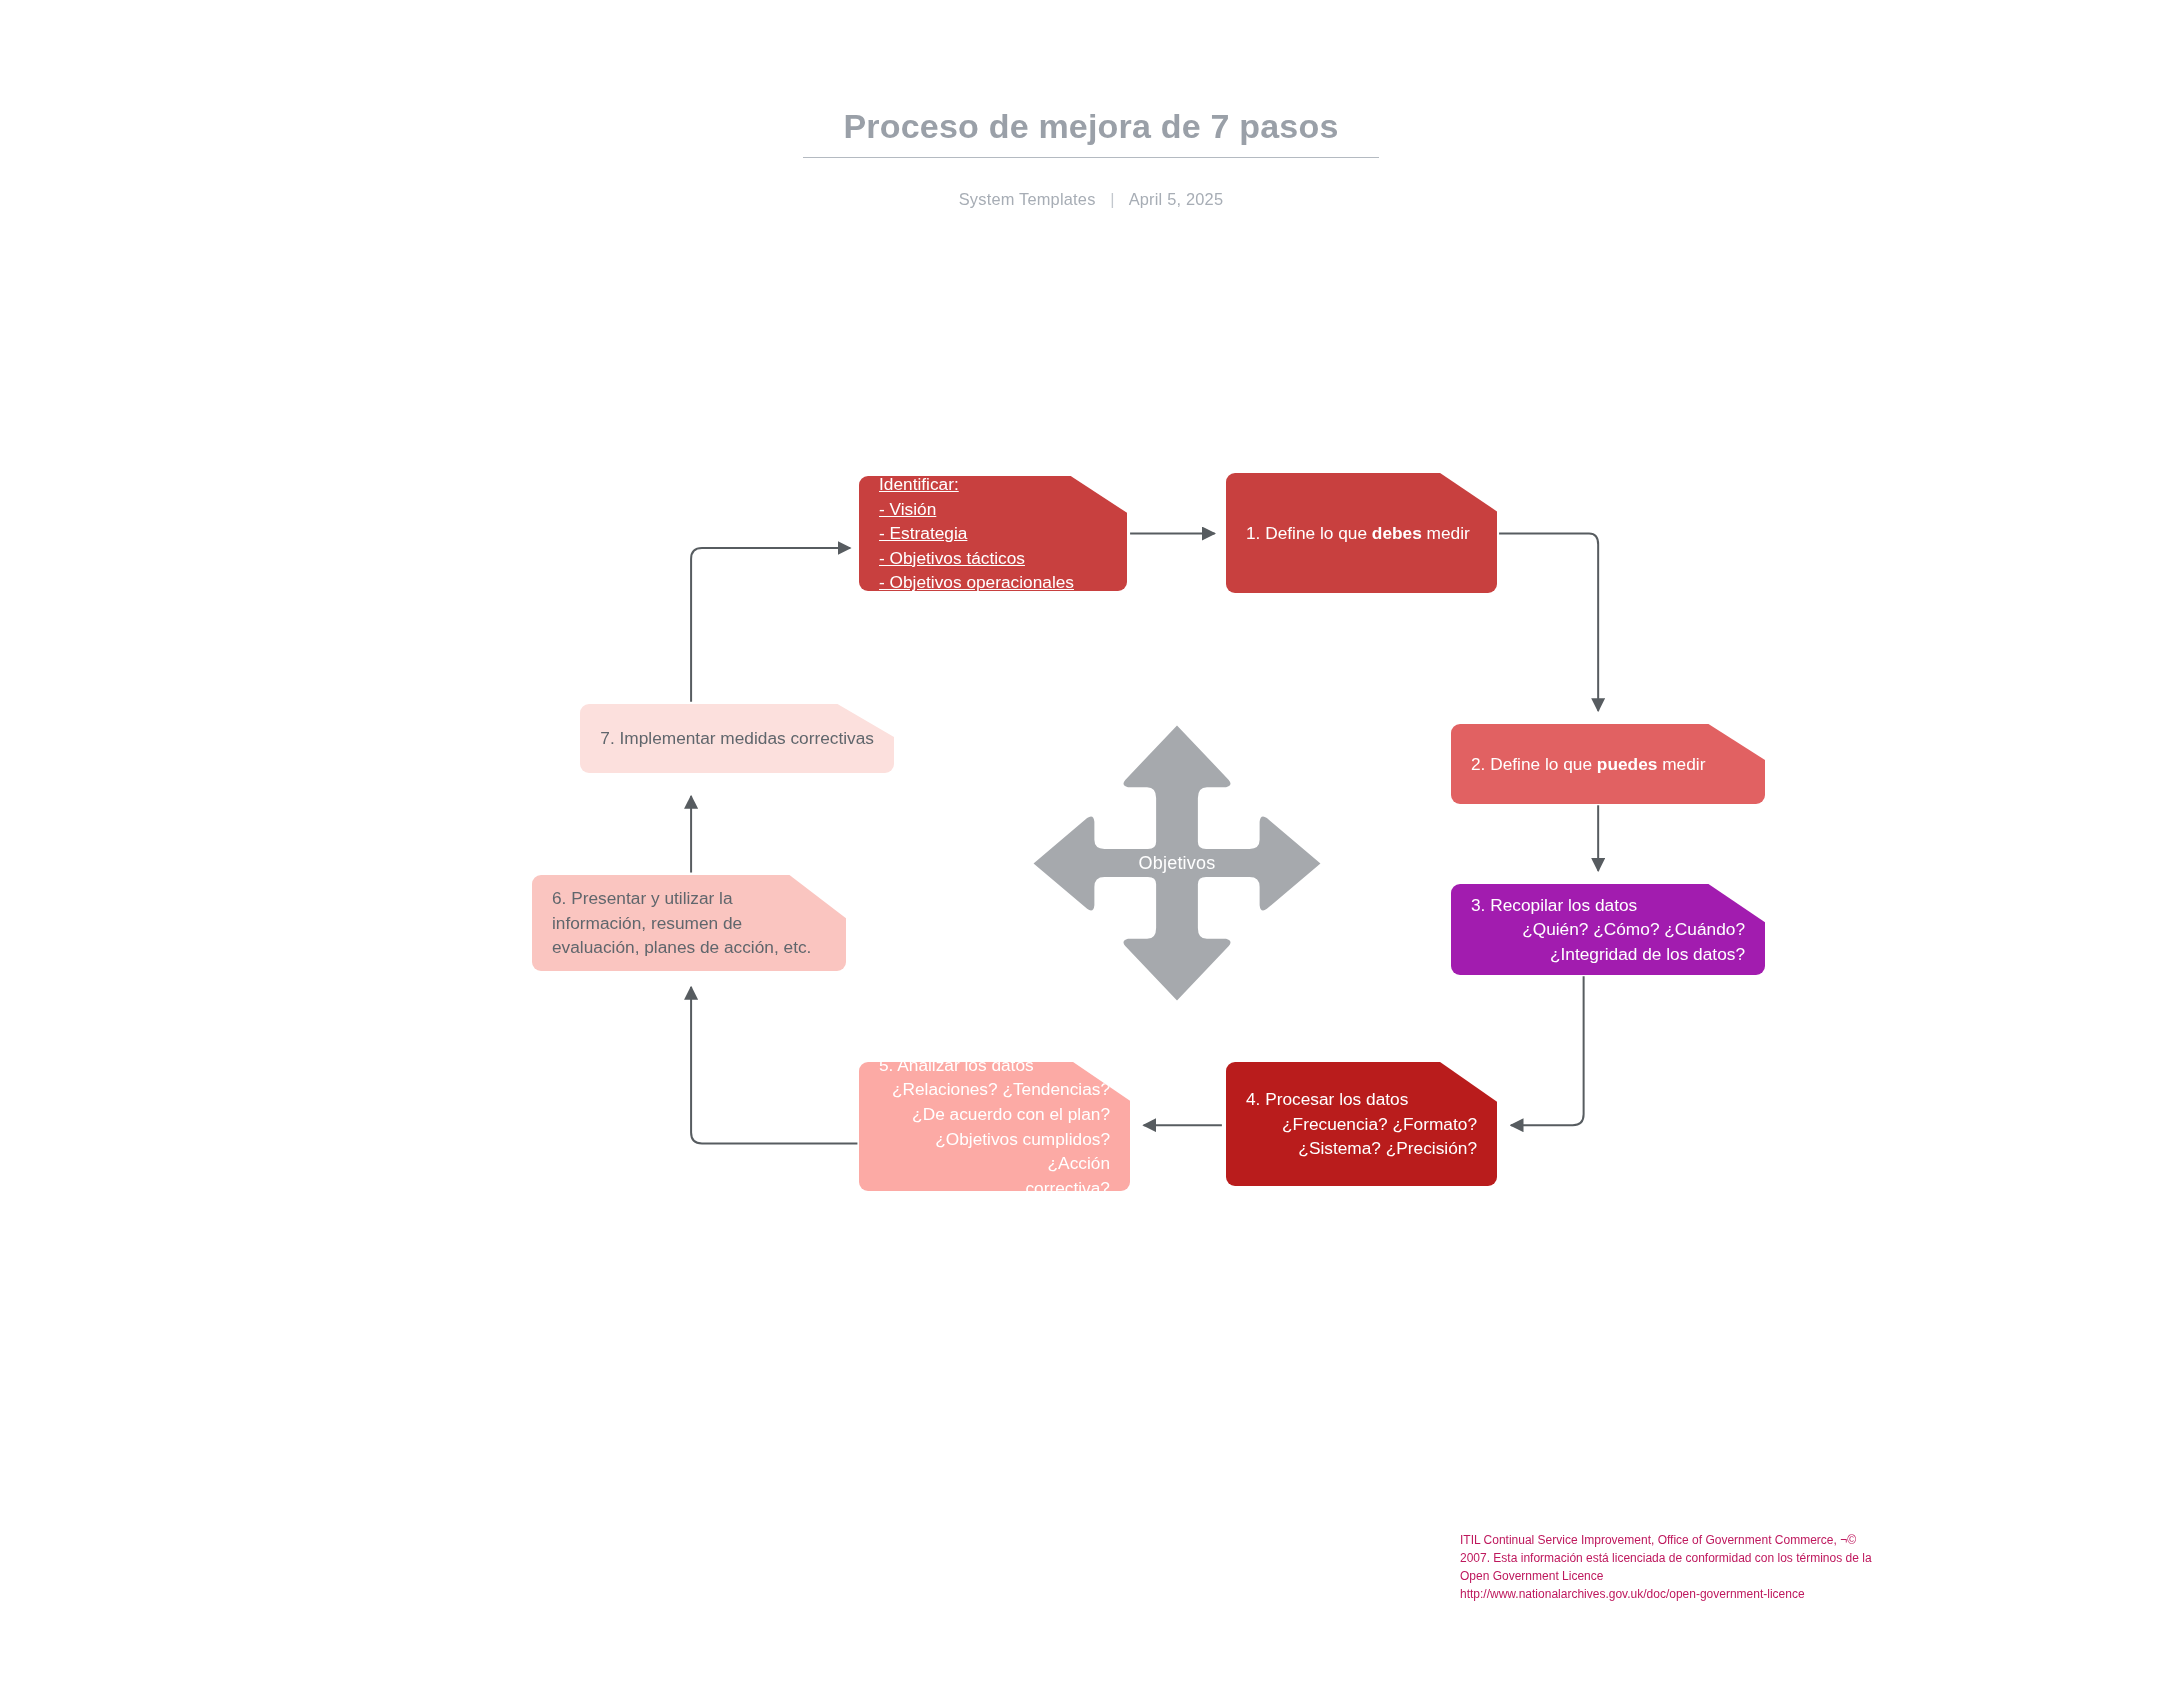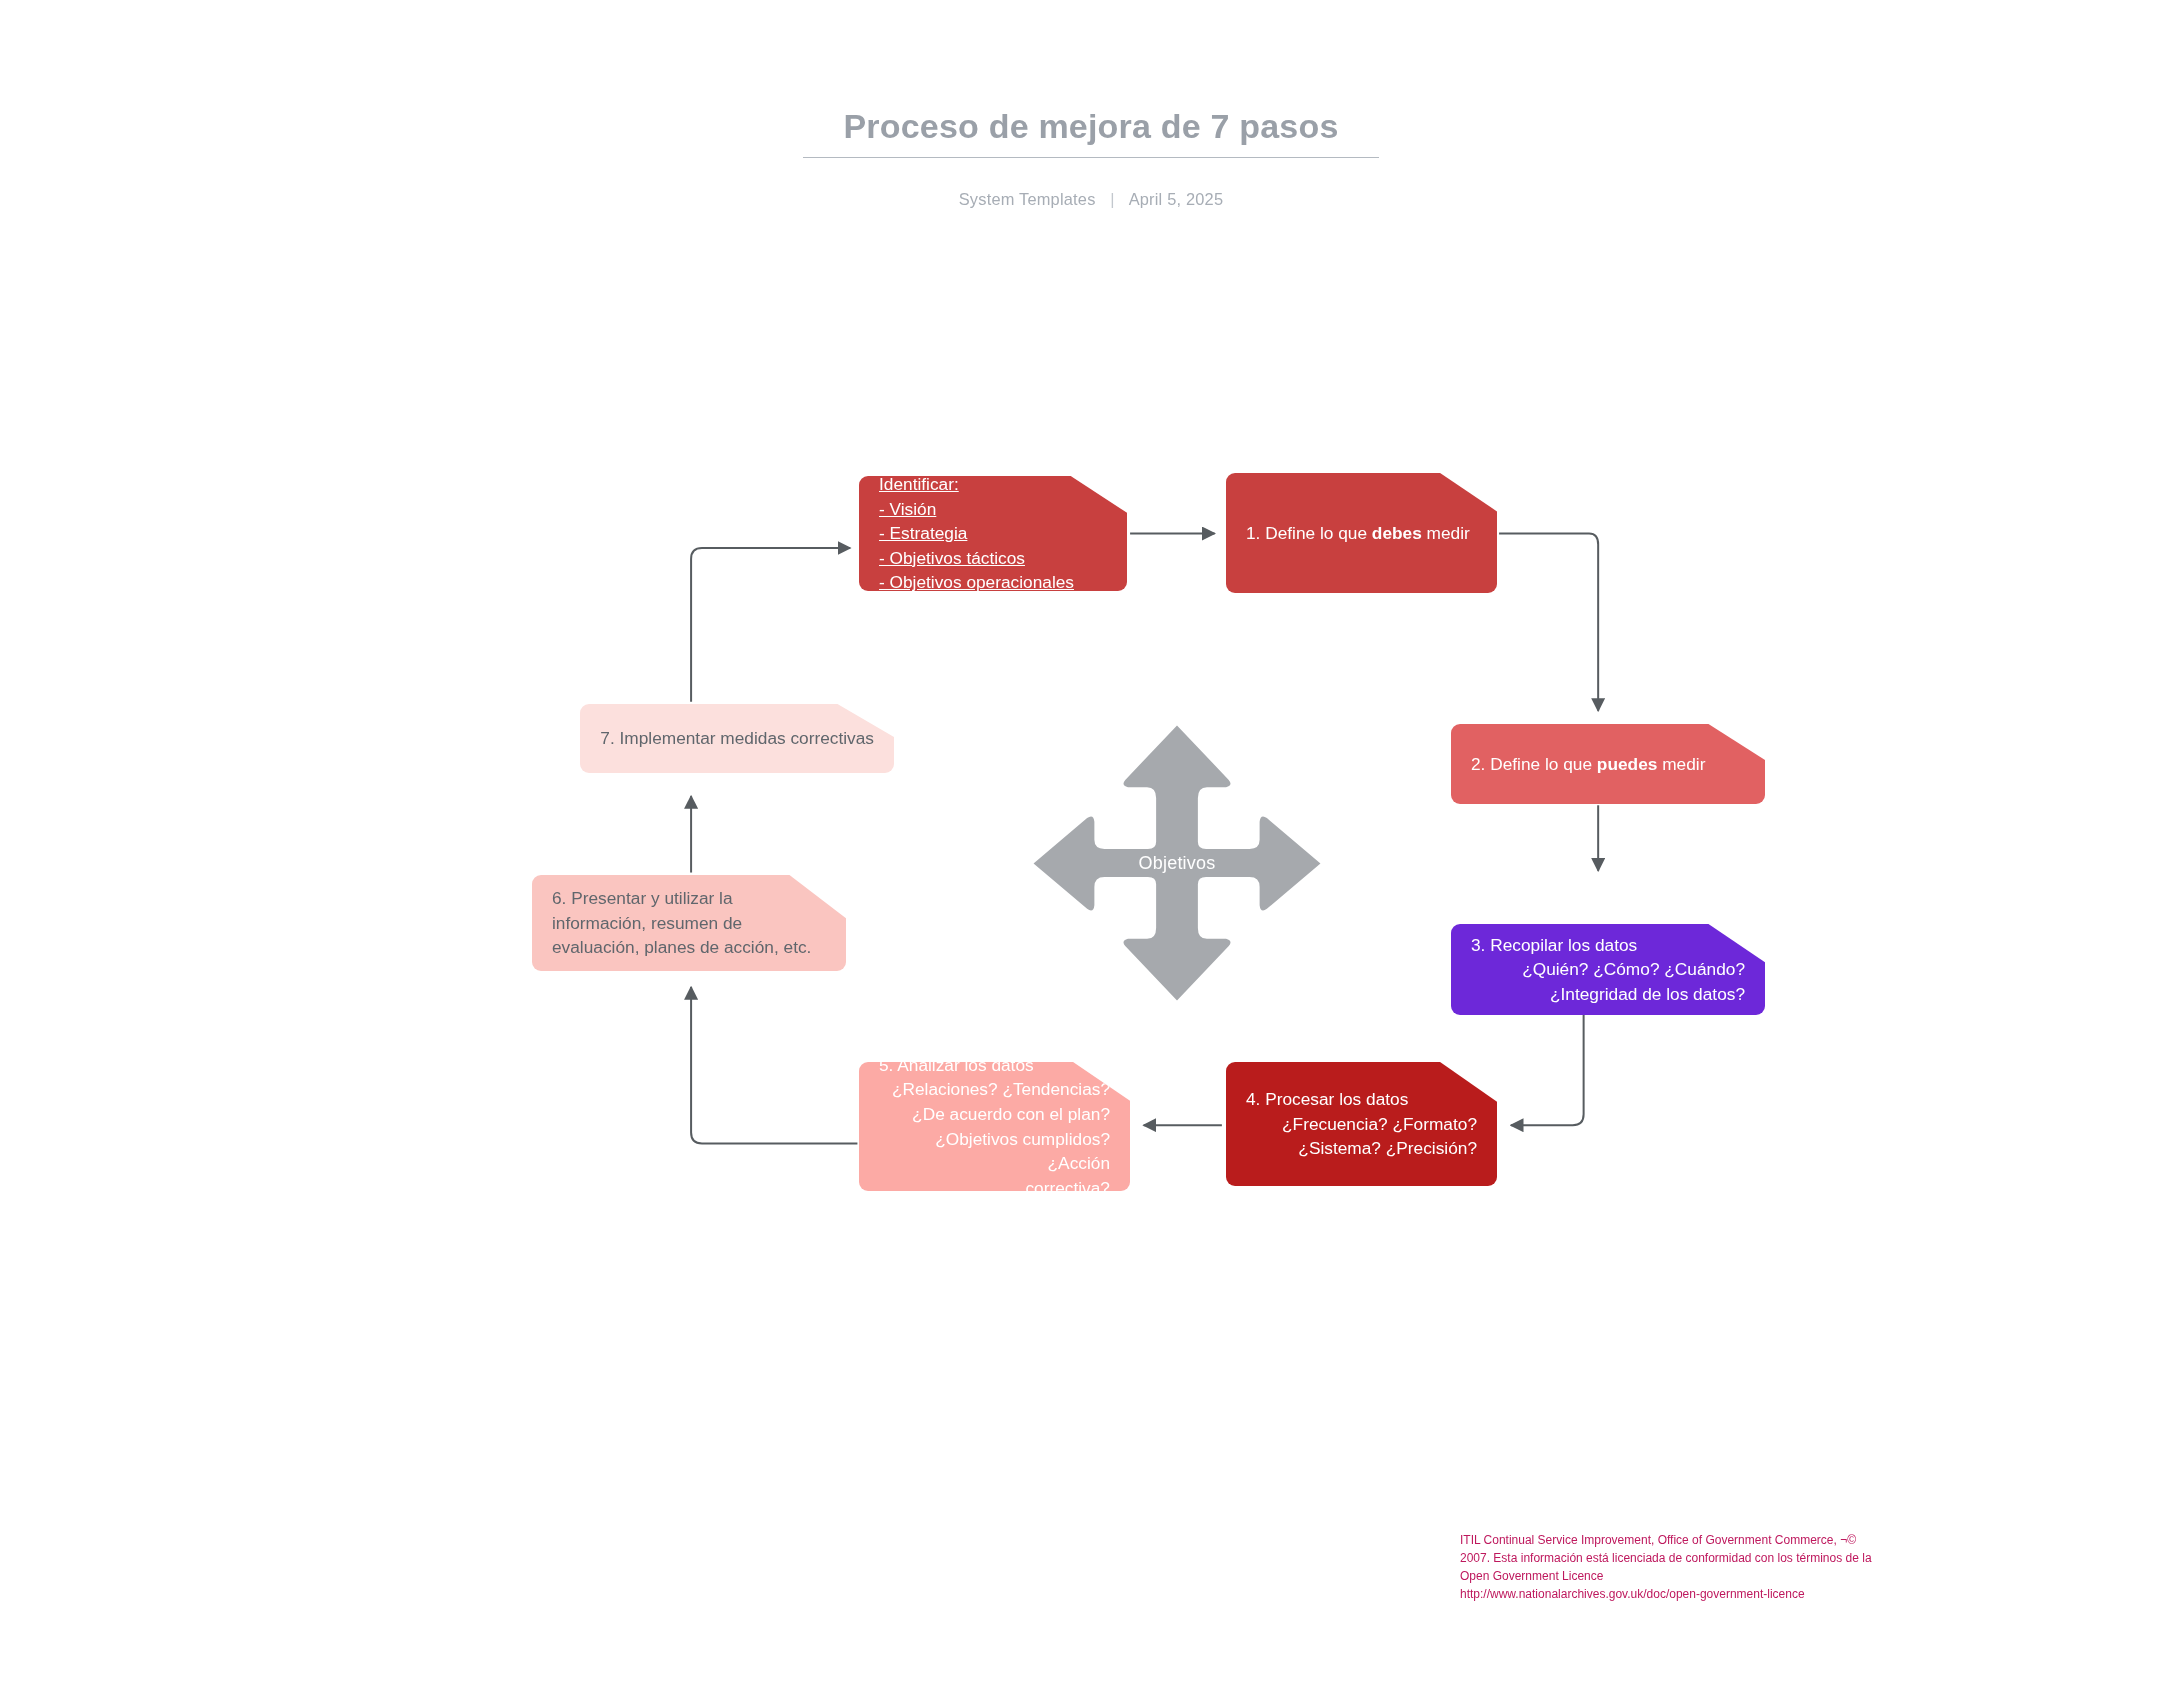--- a/index.html
+++ b/index.html
@@ -94,22 +94,22 @@
     left: 1226px; top: 473px; width: 271px; height: 120px;
     background: #c8403f;
     text-align: left;
   }
   .n2 {
     left: 1451px; top: 724px; width: 314px; height: 80px;
     background: #e16162;
     text-align: left;
   }
   .n3 {
-    left: 1451px; top: 924px; width: 314px; height: 91px;
-    background: #6d28d9;
+    left: 1451px; top: 884px; width: 314px; height: 91px;
+    background: #a21caf;
     text-align: right;
   }
   .n4 {
     left: 1226px; top: 1062px; width: 271px; height: 124px;
     background: #b91c1c;
     text-align: right;
   }
   .n5 {
     left: 859px; top: 1062px; width: 271px; height: 129px;
     background: #fcaaa5;

